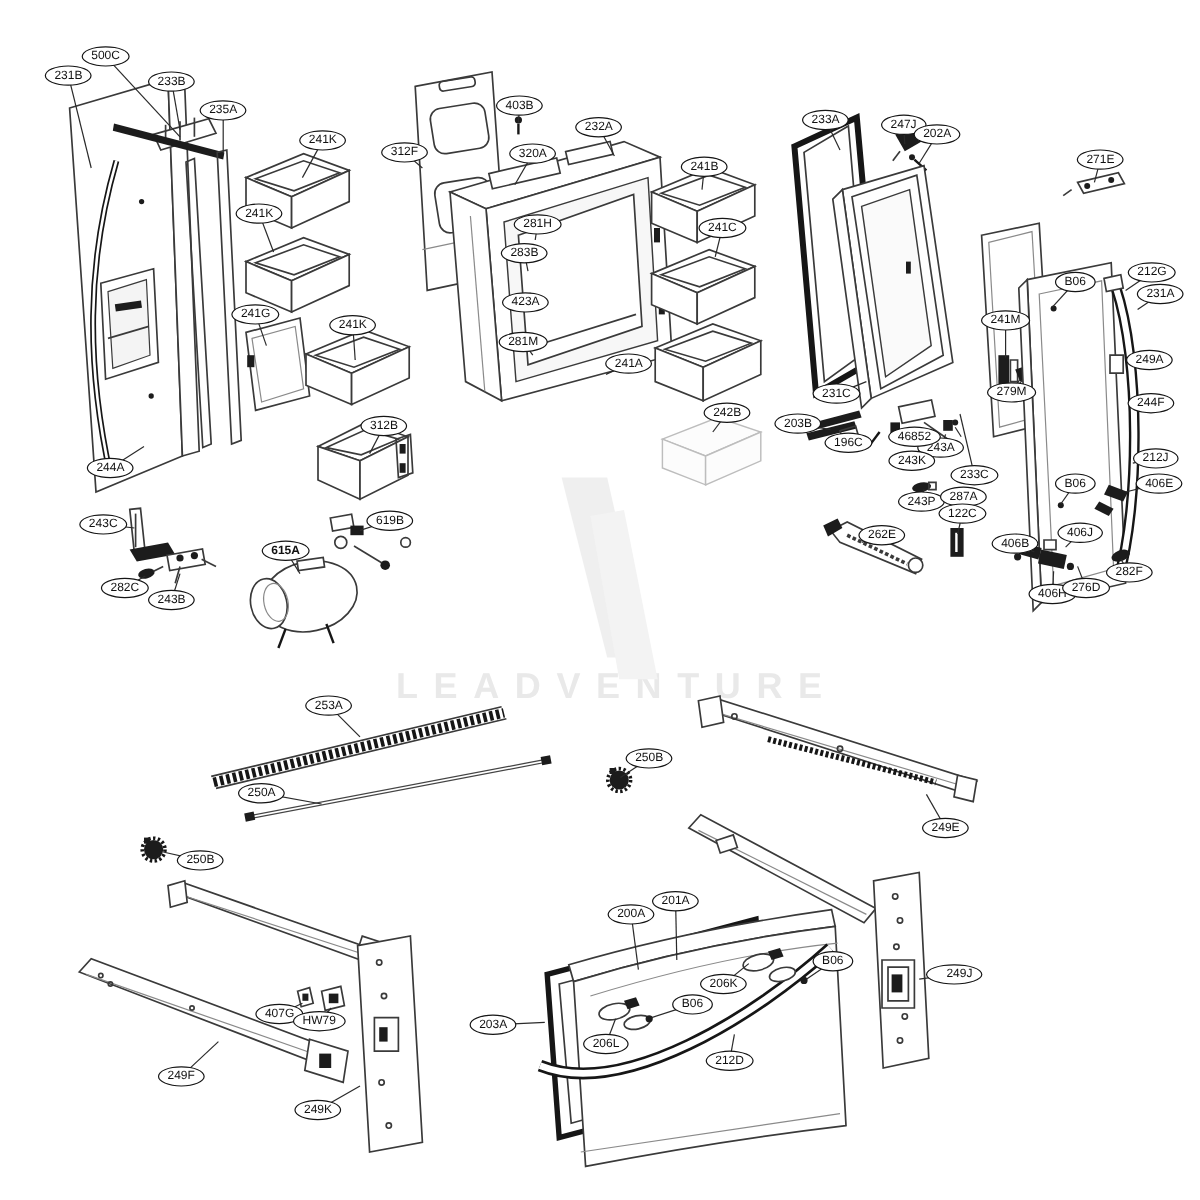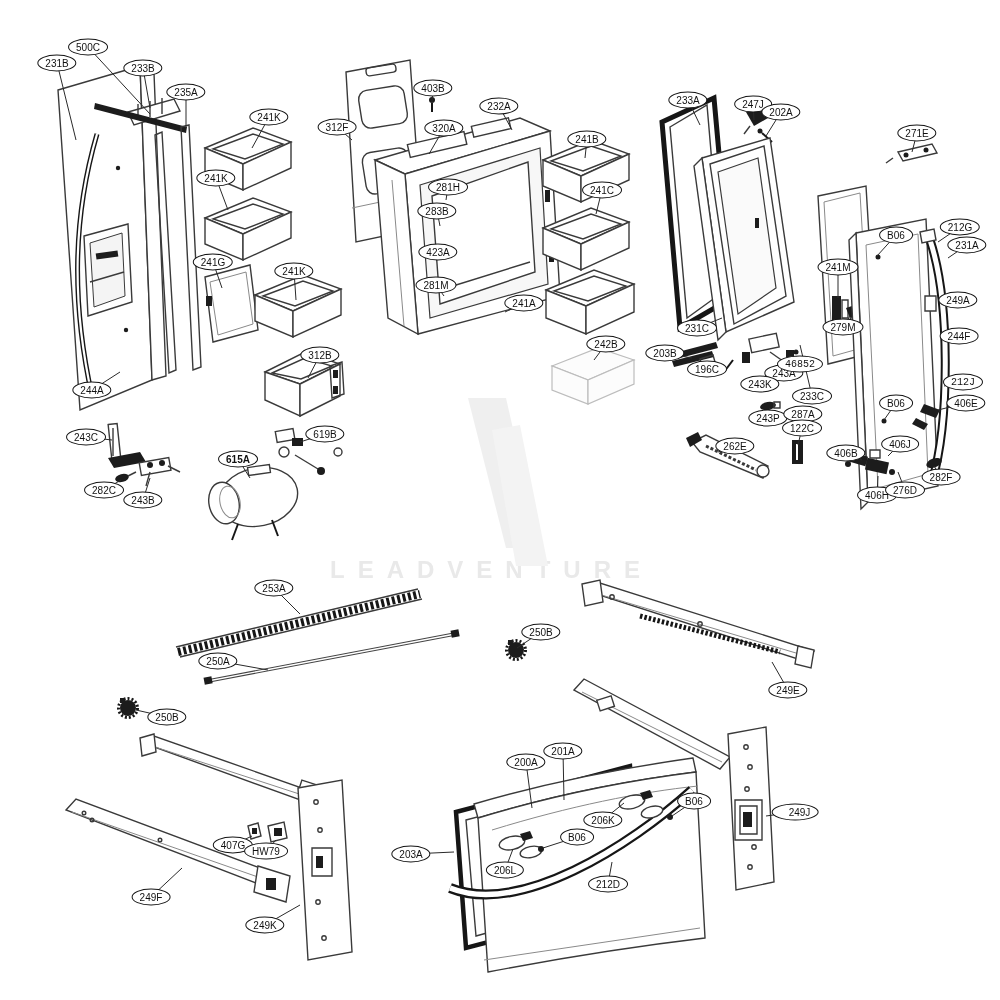--- a/index.html
+++ b/index.html
@@ -10,21 +10,21 @@
   .ol{fill:#ffffff;stroke:#3a3a3a;stroke-width:1.4;}
   .nf{fill:none;stroke:#3a3a3a;stroke-width:1.4;}
   .nf2{fill:none;stroke:#8a8a8a;stroke-width:1;}
   .dk{fill:#1c1c1c;stroke:none;}
   .thick{fill:none;stroke:#161616;stroke-width:5;}
   .med{fill:none;stroke:#161616;stroke-width:2;}
   .lt{fill:#fcfcfc;stroke:#bdbdbd;stroke-width:1.2;}
   .callout{position:absolute;transform:translate(-50%,-50%);border:1.4px solid #151515;
            border-radius:50%;padding:2px 7px 1px 7px;font-size:10px;line-height:12px;
            color:#111;background:#fff;white-space:nowrap;z-index:30;}
-  .watermark{position:absolute;left:330px;top:556px;font-size:24px;font-weight:bold;
+  .watermark{position:absolute;left:330px;top:556px;font-size:30px;font-weight:bold;
              letter-spacing:13px;color:#e9e9e9;z-index:1;user-select:none;}
   #leaders{z-index:20;pointer-events:none;}
   #art{z-index:5;}
 </style>
 </head>
 <body>
 
 <div class="stage">
 
   <div class="watermark">LEADVENTURE</div>
@@ -499,27 +499,27 @@
       <div class="callout" style="left: 781px; top: 112px;">202A</div>
       <div class="callout" style="left: 697px; top: 328px;">231C</div>
       <div class="callout" style="left: 838px; top: 267px;">241M</div>
       <div class="callout" style="left: 843px; top: 327px;">279M</div>
       <div class="callout" style="left: 917px; top: 133px;">271E</div>
       <div class="callout" style="left: 896px; top: 235px;">B06</div>
       <div class="callout" style="left: 960px; top: 227px;">212G</div>
       <div class="callout" style="left: 967px; top: 245px;">231A</div>
       <div class="callout" style="left: 958px; top: 300px;">249A</div>
       <div class="callout" style="left: 959px; top: 336px;">244F</div>
-      <div class="callout" style="left: 963px; top: 382px; font-family: Liberation Mono, monospace;">212J</div>
+      <div class="callout" style="left: 963px; top: 382px;">212J</div>
       <div class="callout" style="left: 966px; top: 403px;">406E</div>
       <div class="callout" style="left: 896px; top: 403px;">B06</div>
       <div class="callout" style="left: 665px; top: 353px;">203B</div>
       <div class="callout" style="left: 707px; top: 369px;">196C</div>
       <div class="callout" style="left: 784px; top: 373px;">243A</div>
-      <div class="callout" style="left: 800px; top: 364px; font-family: Liberation Mono, monospace;">46852</div>
+      <div class="callout" style="left: 762px; top: 364px;">46852</div>
       <div class="callout" style="left: 760px; top: 384px;">243K</div>
       <div class="callout" style="left: 812px; top: 396px;">233C</div>
       <div class="callout" style="left: 768px; top: 418px;">243P</div>
       <div class="callout" style="left: 803px; top: 414px;">287A</div>
       <div class="callout" style="left: 802px; top: 428px;">122C</div>
       <div class="callout" style="left: 735px; top: 446px;">262E</div>
       <div class="callout" style="left: 846px; top: 453px;">406B</div>
       <div class="callout" style="left: 900px; top: 444px;">406J</div>
       <div class="callout" style="left: 877px; top: 495px;">406H</div>
       <div class="callout" style="left: 905px; top: 490px;">276D</div>

